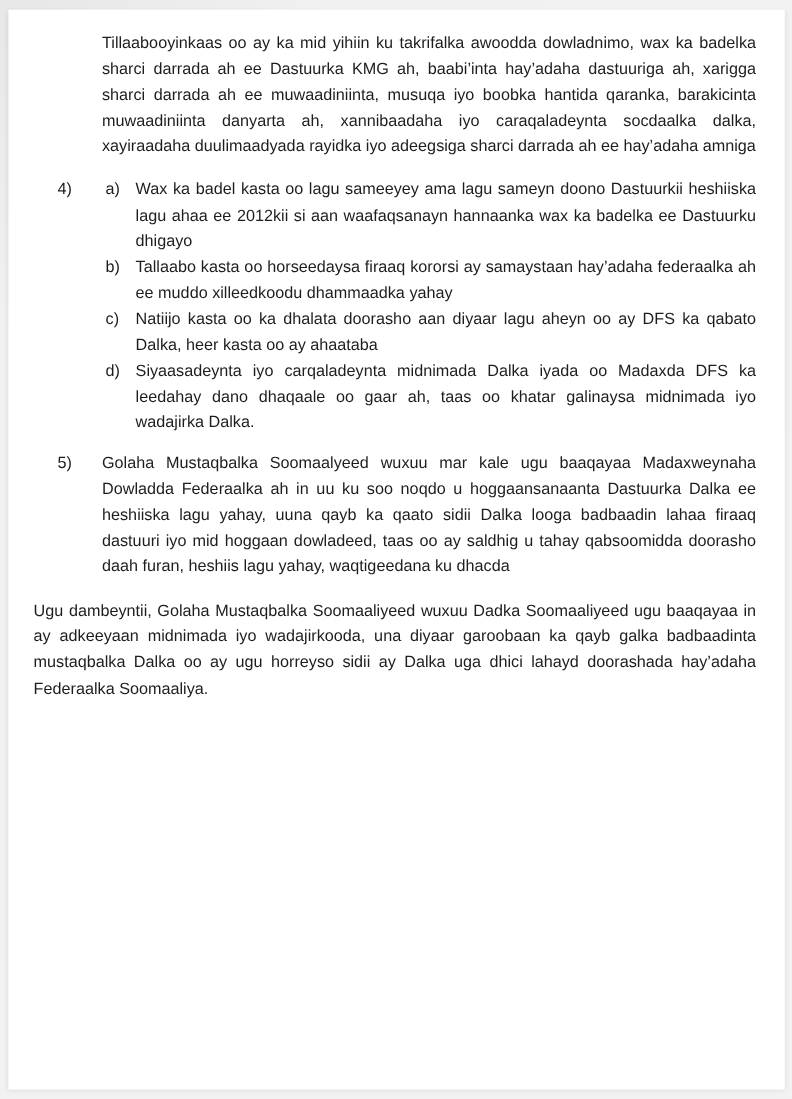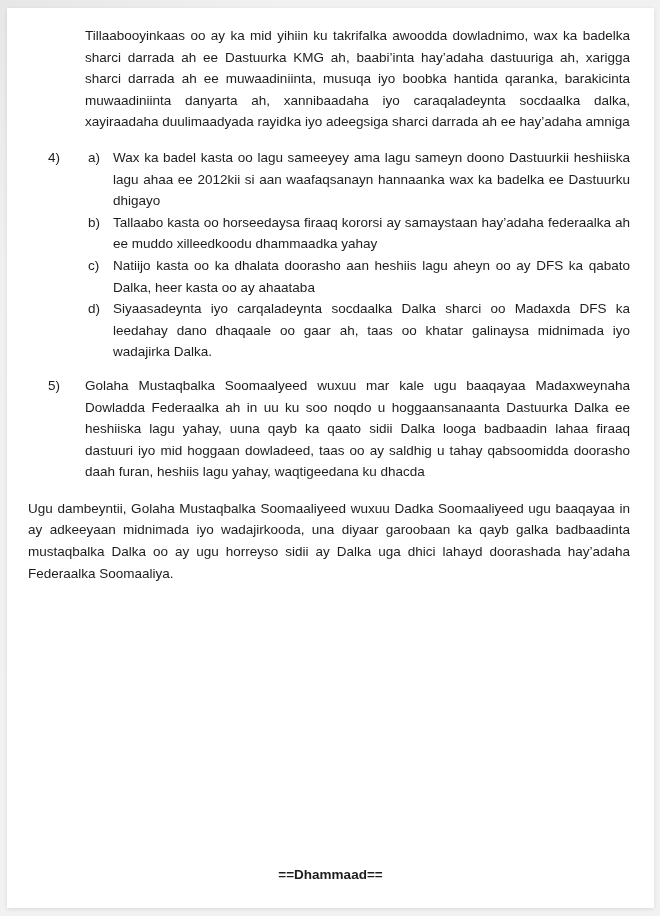--- a/index.html
+++ b/index.html
@@ -74,36 +74,35 @@
             <div class="sub-body">Wax ka badel kasta oo lagu sameeyey ama lagu sameyn doono Dastuurkii heshiiska lagu ahaa ee 2012kii si aan waafaqsanayn hannaanka wax ka badelka ee Dastuurku dhigayo</div>
           </div>
 
           <div class="sub-item">
             <div class="subnum">b)</div>
             <div class="sub-body">Tallaabo kasta oo horseedaysa firaaq kororsi ay samaystaan hay’adaha federaalka ah ee muddo xilleedkoodu dhammaadka yahay</div>
           </div>
 
           <div class="sub-item">
             <div class="subnum">c)</div>
-            <div class="sub-body">Natiijo kasta oo ka dhalata doorasho aan heshiis lagu aheyn oo ay DFS ka qabato Dalka, heer kasta oo ay ahaataba</div>
+            <div class="sub-body">Natiijo kasta oo ka dhalata doorasho aan diyaar lagu aheyn oo ay DFS ka qabato Dalka, heer kasta oo ay ahaataba</div>
           </div>
 
           <div class="sub-item">
             <div class="subnum">d)</div>
-            <div class="sub-body">Siyaasadeynta iyo carqaladeynta socdaalka Dalka sharci oo Madaxda DFS ka leedahay dano dhaqaale oo gaar ah, taas oo khatar galinaysa midnimada iyo wadajirka Dalka.</div>
+            <div class="sub-body">Siyaasadeynta iyo carqaladeynta midnimada Dalka iyada oo Madaxda DFS ka leedahay dano dhaqaale oo gaar ah, taas oo khatar galinaysa midnimada iyo wadajirka Dalka.</div>
           </div>
         </div>
       </div>
 
       <div class="list-item" style="margin-top:12px">
         <div class="num">5)</div>
         <div class="item-body">
           <div class="p">Golaha Mustaqbalka Soomaalyeed wuxuu mar kale ugu baaqayaa Madaxweynaha Dowladda Federaalka ah in uu ku soo noqdo u hoggaansanaanta Dastuurka Dalka ee heshiiska lagu yahay, uuna qayb ka qaato sidii Dalka looga badbaadin lahaa firaaq dastuuri iyo mid hoggaan dowladeed, taas oo ay saldhig u tahay qabsoomidda doorasho daah furan, heshiis lagu yahay, waqtigeedana ku dhacda</div>
         </div>
       </div>
 
       <div class="p closing">Ugu dambeyntii, Golaha Mustaqbalka Soomaaliyeed wuxuu Dadka Soomaaliyeed ugu baaqayaa in ay adkeeyaan midnimada iyo wadajirkooda, una diyaar garoobaan ka qayb galka badbaadinta mustaqbalka Dalka oo ay ugu horreyso sidii ay Dalka uga dhici lahayd doorashada hay’adaha Federaalka Soomaaliya.</div>
 
     </div>
 
-    <div class="end-marker">==Dhammaad==</div>
   </div>
 </div>
 
 </body></html>

